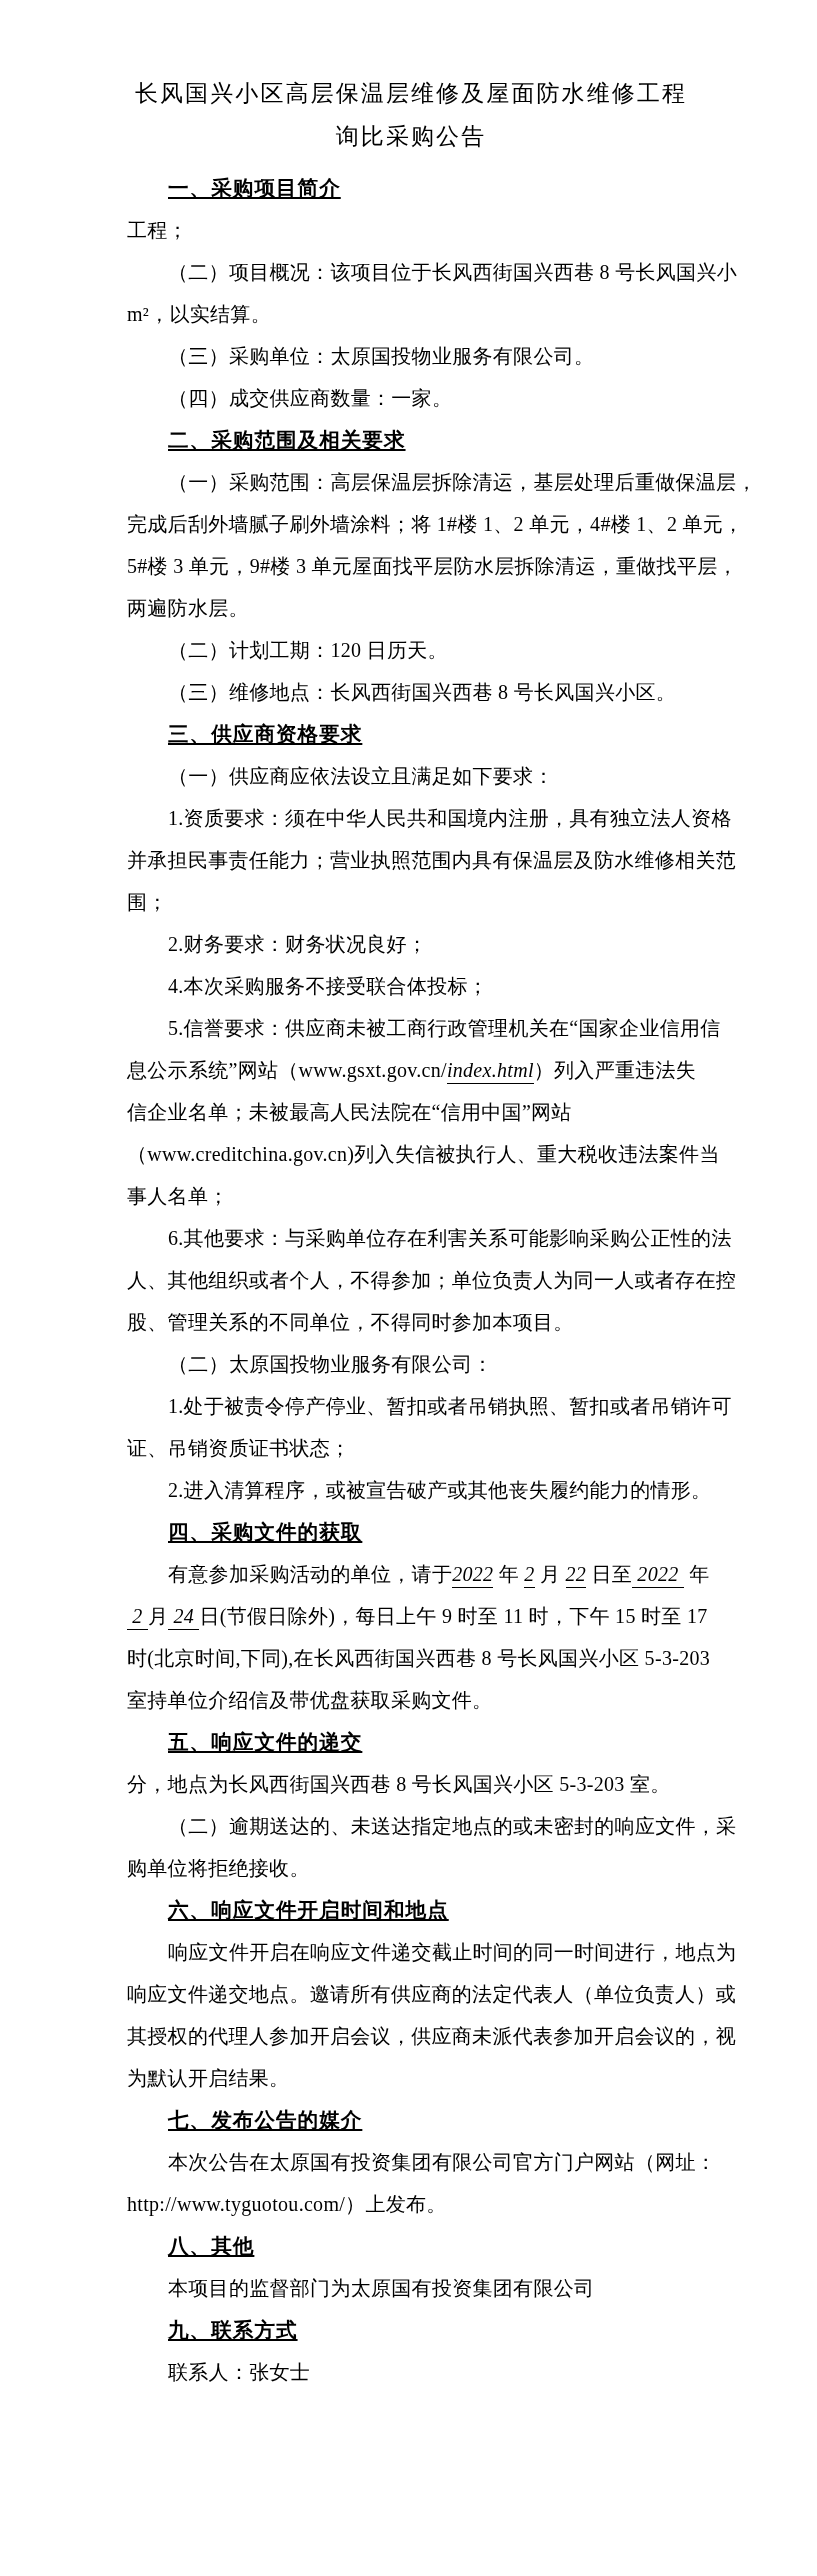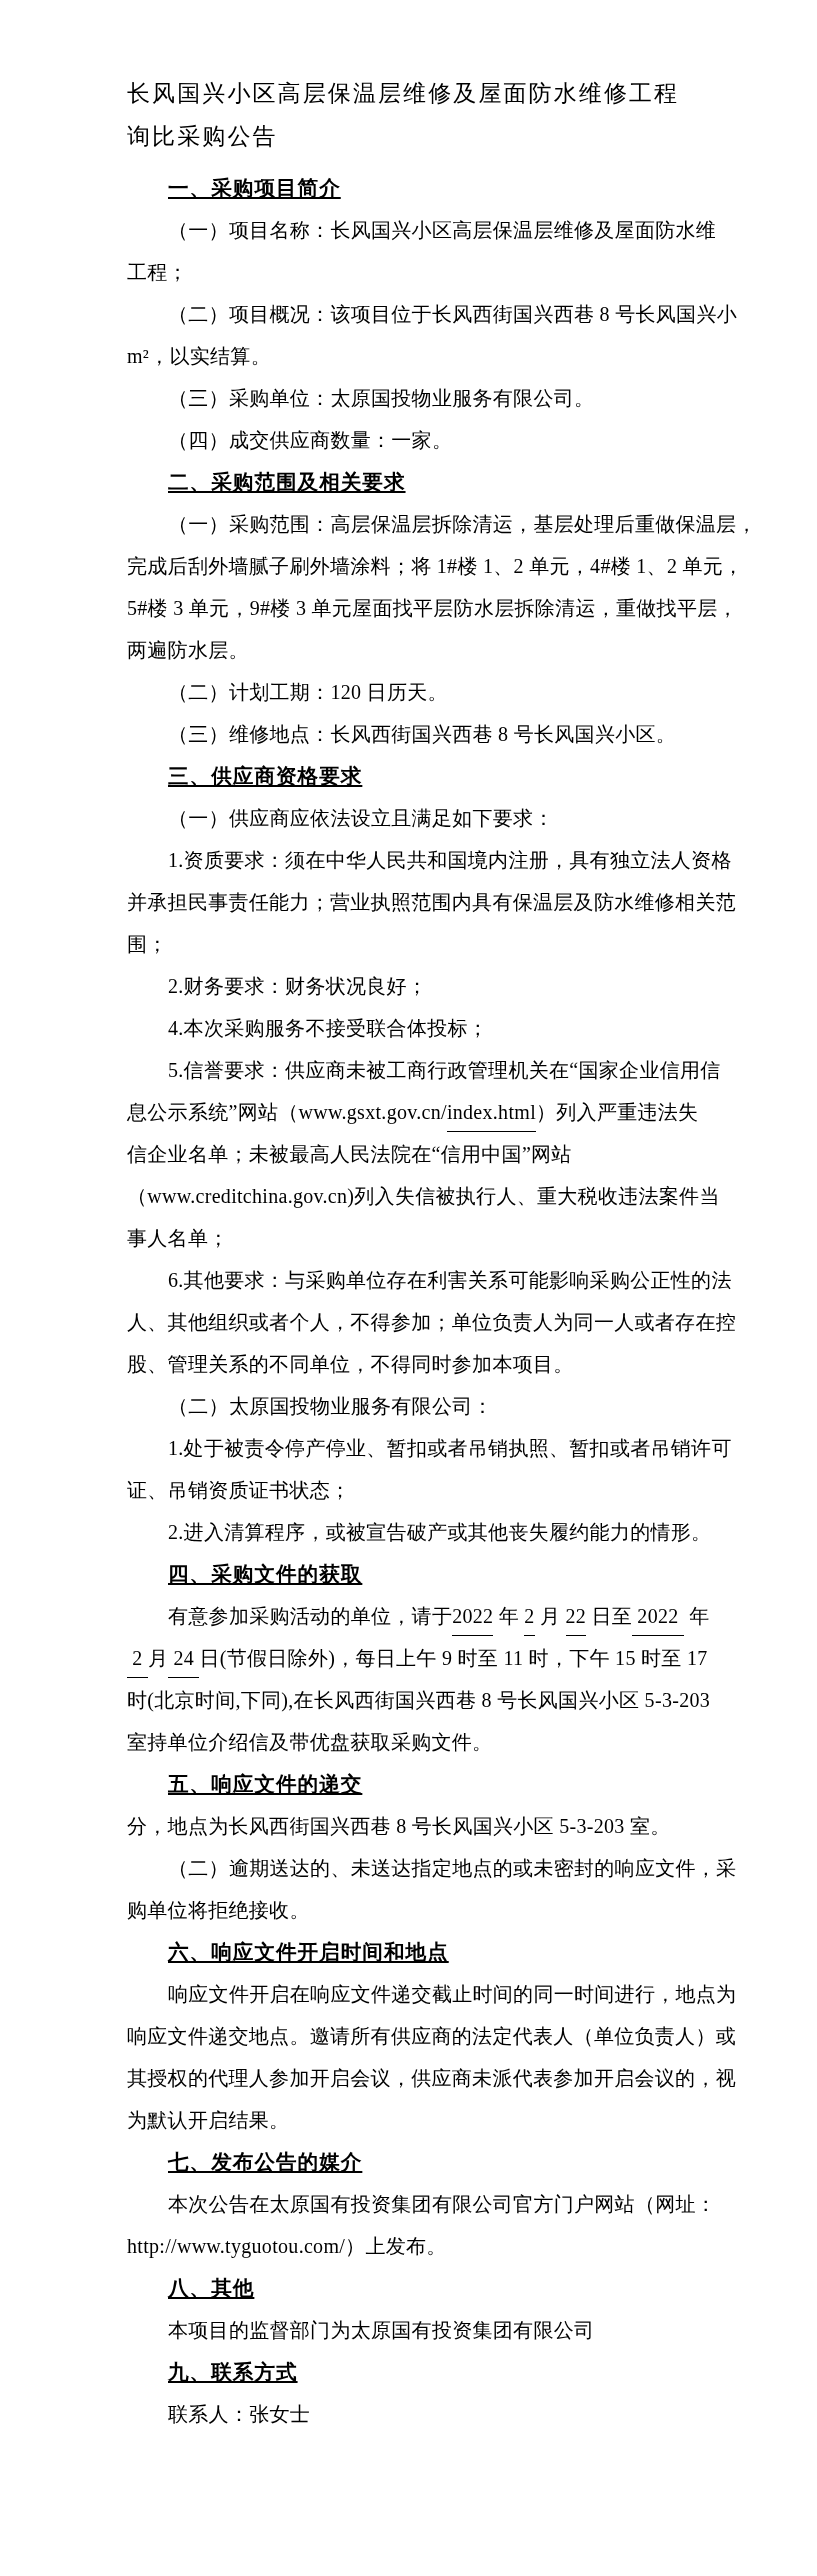--- a/index.html
+++ b/index.html
@@ -3,49 +3,48 @@
 <meta charset="utf-8">
 <style>
   html,body{margin:0;padding:0;background:#ffffff;}
   .page{
     width:818px;height:2803px;background:#ffffff;color:#000000;
     font-family:"Liberation Serif","DejaVu Serif",serif;
     overflow:hidden;box-sizing:border-box;
   }
   .doc{padding:72px 123px 0 127px;box-sizing:border-box;}
   .title{
-    font-size:23px;line-height:43px;letter-spacing:2.1px;
+    text-align:center;font-size:23px;line-height:43px;letter-spacing:2.1px;
     font-weight:normal;margin:0 0 9.3px 0;
   }
   .title-line{white-space:nowrap;}
   .line{
     font-size:20px;line-height:42px;height:42px;
     white-space:nowrap;letter-spacing:0.3px;
   }
   .heading{
     font-weight:bold;font-size:20.6px;
     font-family:"Liberation Sans","DejaVu Sans",sans-serif;
     letter-spacing:1px;
     text-decoration:underline;
   }
   .indent{padding-left:41px;}
-  .u{border-bottom:1.5px solid #000;padding-bottom:8px;}
+  .u{border-bottom:1.5px solid #000;padding-bottom:2px;font-style:italic;}
 </style>
 </head>
 <body>
 
 <div class="page">
   <div class="doc">
     <div class="title">
       <div class="title-line">长风国兴小区高层保温层维修及屋面防水维修工程</div>
       <div class="title-line">询比采购公告</div>
     </div>
     <div id="content">
         <div class="line heading indent">一、采购项目简介</div>
-        <div class="line indent"><span>（一）项目名称：长风国兴小区高层保温层维修及屋面防水维</span></div>
         <div class="line"><span>工程；</span></div>
         <div class="line indent"><span>（二）项目概况：该项目位于长风西街国兴西巷 8 号长风国兴小</span></div>
         <div class="line"><span>m²，以实结算。</span></div>
         <div class="line indent"><span>（三）采购单位：太原国投物业服务有限公司。</span></div>
         <div class="line indent"><span>（四）成交供应商数量：一家。</span></div>
         <div class="line heading indent">二、采购范围及相关要求</div>
         <div class="line indent"><span>（一）采购范围：高层保温层拆除清运，基层处理后重做保温层，</span></div>
         <div class="line"><span>完成后刮外墙腻子刷外墙涂料；将 1#楼 1、2 单元，4#楼 1、2 单元，</span></div>
         <div class="line"><span>5#楼 3 单元，9#楼 3 单元屋面找平层防水层拆除清运，重做找平层，</span></div>
         <div class="line"><span>两遍防水层。</span></div>

